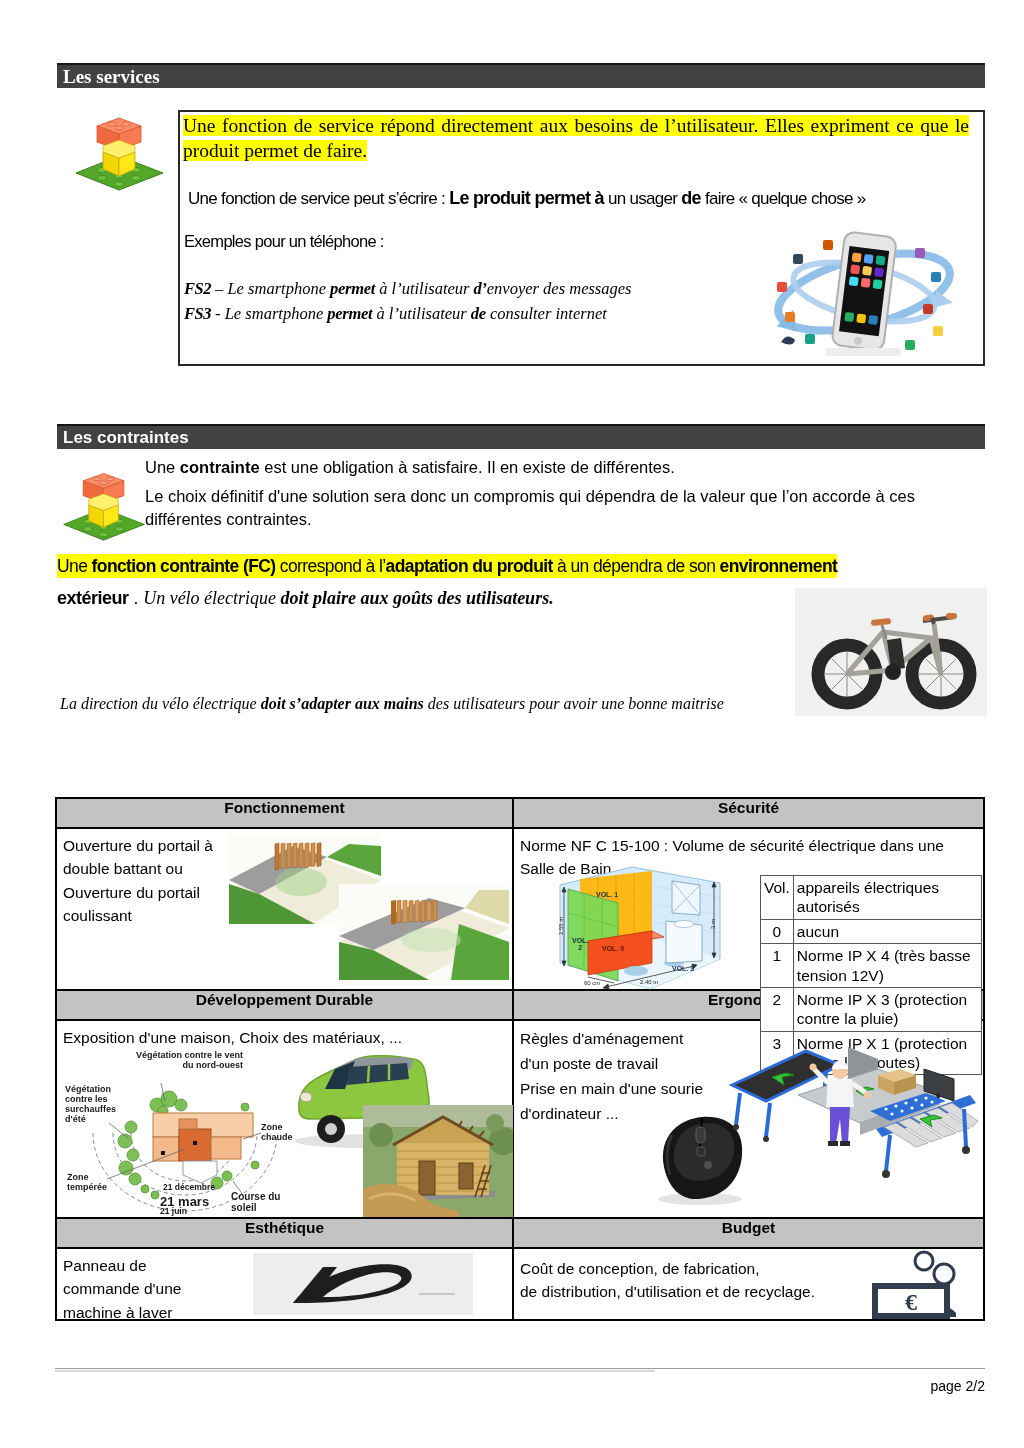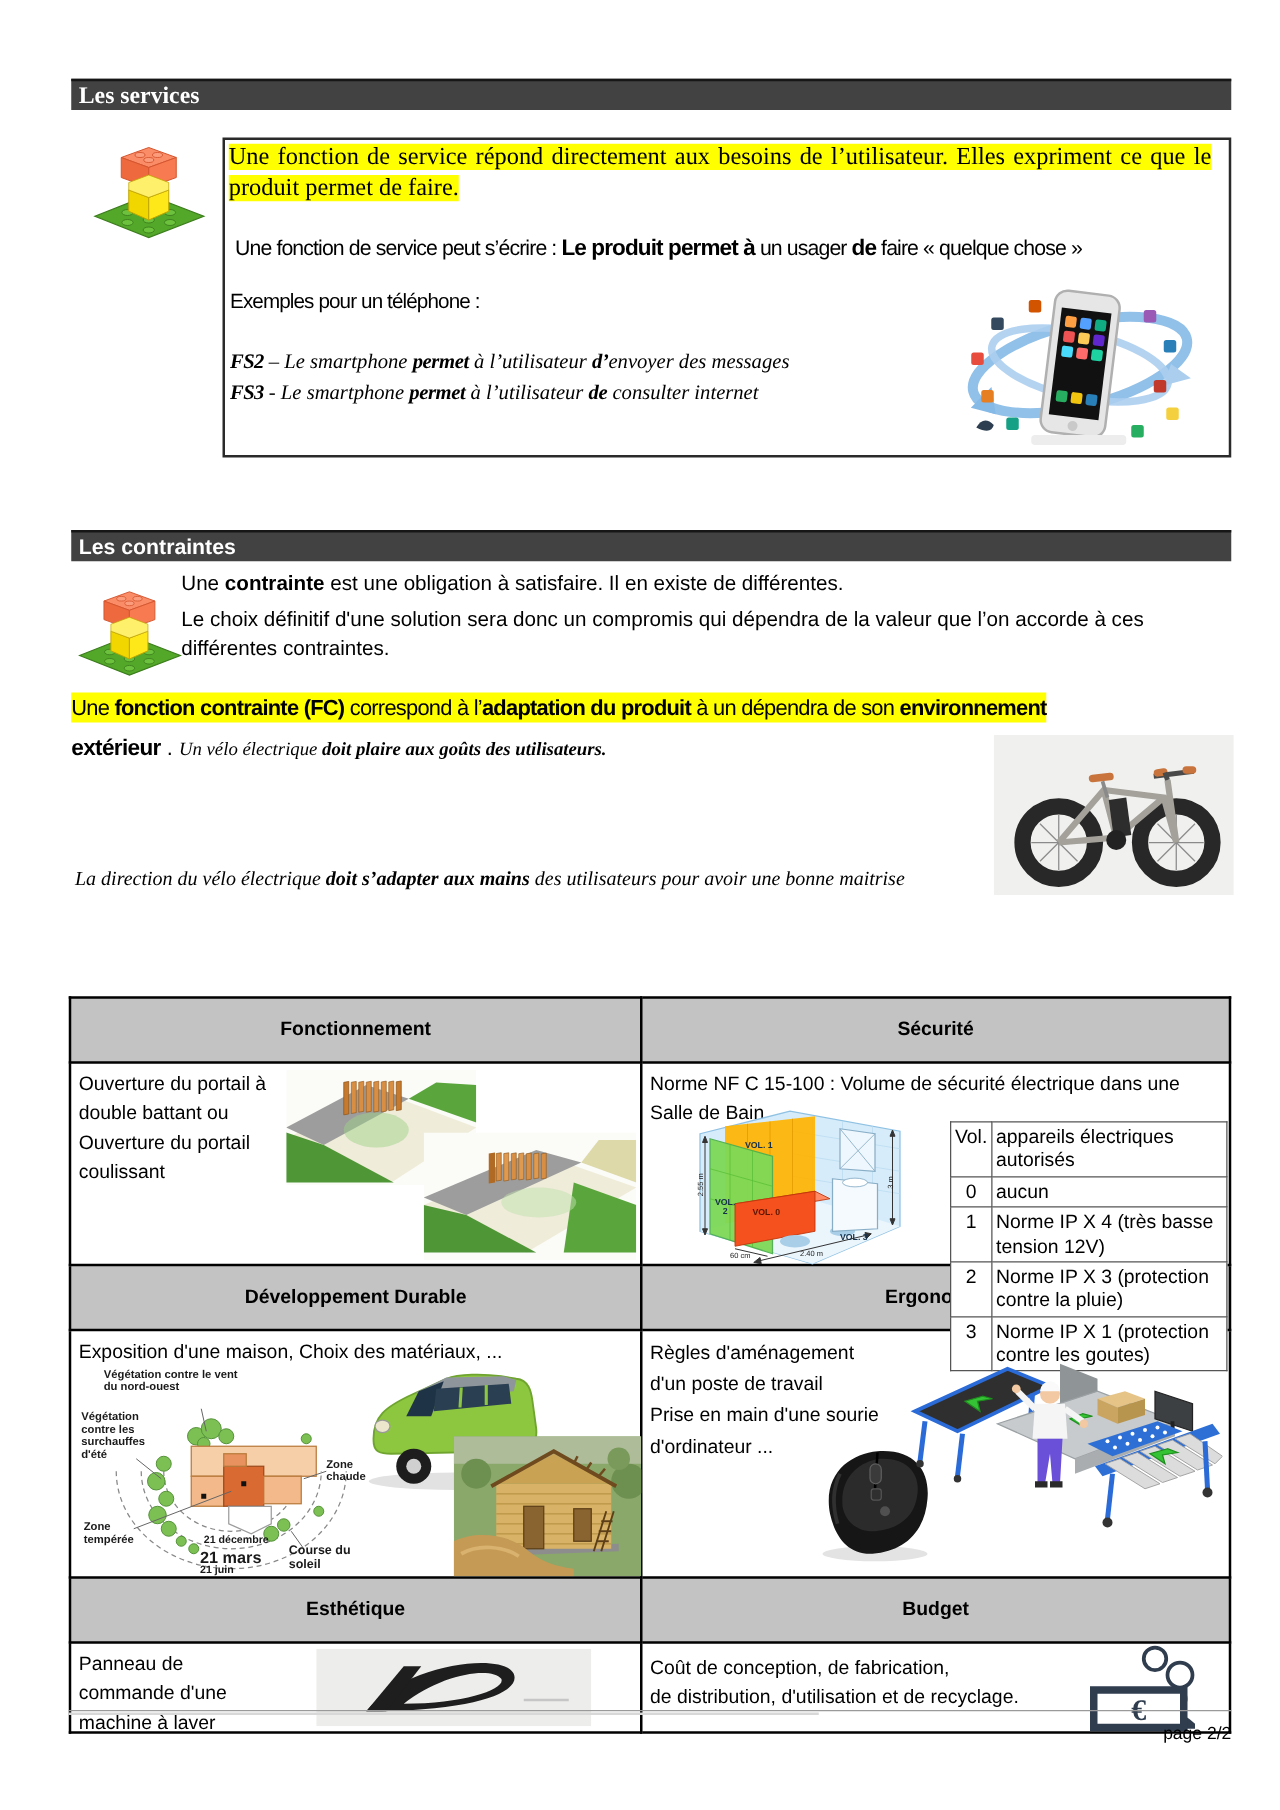--- a/index.html
+++ b/index.html
@@ -27,26 +27,26 @@
   .img-abs { position:absolute; }
 
   .contraintes-intro { position:absolute; left:145px; top:456px; width:848px; font-size:16.5px; line-height:1.35; }
   .contraintes-intro p { margin:0 0 7px 0; }
 
   .fc-block { position:absolute; left:57px; top:556px; width:905px; font-size:17.5px; }
   .fc-line1 { letter-spacing:-0.6px; }
   .fc-line1 .hl { background:#ffff00; padding:2px 0; }
   .fc-line2 { margin-top:11px; }
   .fc-line2 .xb { font-size:18px; font-weight:800; letter-spacing:-0.5px; }
-  .fc-line2 i  { font-family:"Liberation Serif",serif; font-size:15px; }
+  .fc-line2 i  { font-family:"Liberation Serif",serif; font-size:18px; }
   .direction-line { position:absolute; left:60px; top:695px; font-family:"Liberation Serif",serif;
                     font-style:italic; font-size:16px; white-space:nowrap; }
 
   table.ctable { position:absolute; left:55px; top:797px; width:930px; border-collapse:collapse; table-layout:fixed; }
-  table.ctable td { border:2px solid #000; padding:16px; vertical-align:top; font-size:15.5px; }
+  table.ctable td { border:2px solid #000; padding:0; vertical-align:top; font-size:15.5px; }
   td.hcell { background:#c3c3c3; font-weight:bold; text-align:center; height:30px; vertical-align:middle; }
   td.ccell { position:relative; }
   .prel { white-space:pre-line; }
   .celltxt { position:absolute; left:6px; top:5px; line-height:1.5; }
 
   table.ip { position:absolute; left:246px; top:46px; width:222px; border-collapse:collapse;
              font-size:9.5px; background:#fff; }
   table.ip td { border:1px solid #555; padding:2px 3px; line-height:1.25; }
   table.ip td.c { text-align:center; width:22px; }
 
@@ -406,21 +406,21 @@
             <rect x="96" y="104" width="4" height="4" fill="#111"></rect>
             <rect x="128" y="94" width="4" height="4" fill="#111"></rect>
             <g stroke="#666" stroke-width="0.8">
               <line x1="96" y1="36" x2="100" y2="54"></line>
               <line x1="44" y1="76" x2="64" y2="92"></line>
               <line x1="196" y1="86" x2="178" y2="92"></line>
               <line x1="42" y1="132" x2="120" y2="102"></line>
               <line x1="178" y1="148" x2="168" y2="134"></line>
             </g>
           </svg>
-          <div class="lab prel" style="left:18px; top:4px; width:160px; text-align:left;">Végétation contre le vent
+          <div class="lab prel" style="left:18px; top:4px; width:160px; text-align:right;">Végétation contre le vent
 du nord-ouest</div>
           <div class="lab prel" style="left:0px; top:38px;">Végétation
 contre les
 surchauffes
 d'été</div>
           <div class="lab prel" style="left:196px; top:76px;">Zone
 chaude</div>
           <div class="lab prel" style="left:2px; top:126px;">Zone
 tempérée</div>
           <div class="lab" style="left:98px; top:136px; font-size:8.5px;">21 décembre</div>

